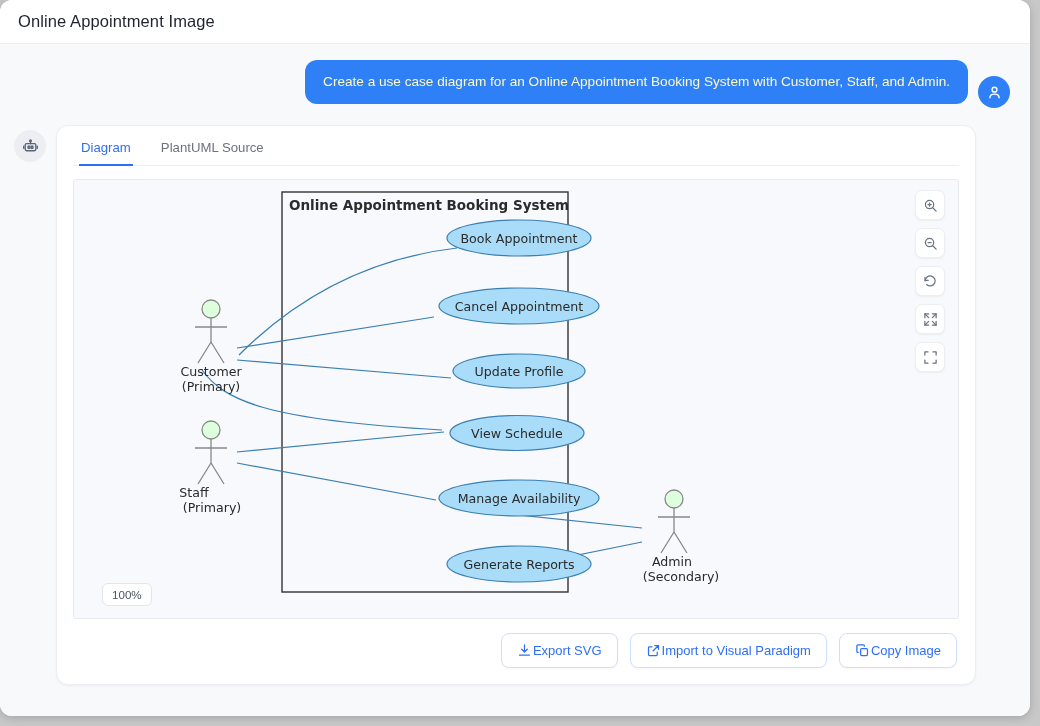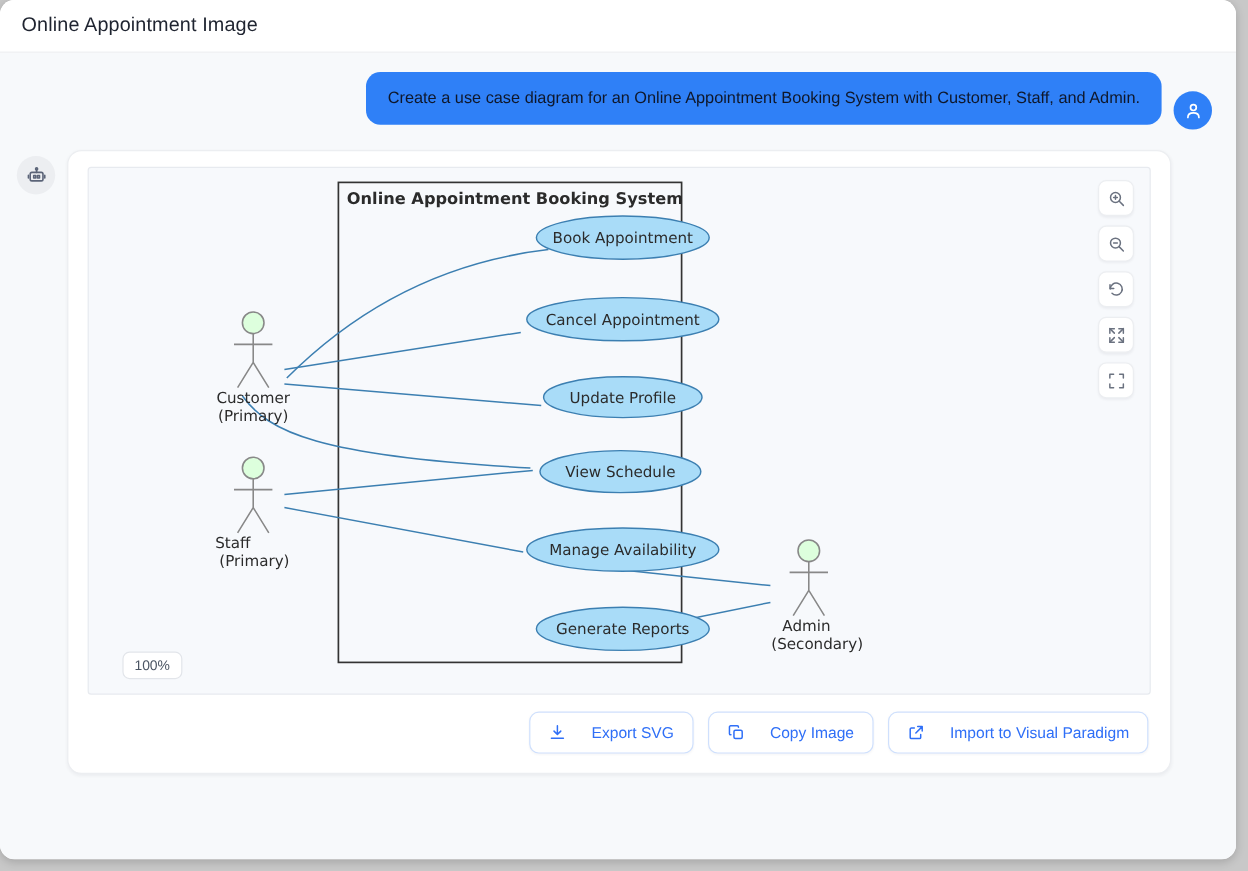--- a/index.html
+++ b/index.html
@@ -57,21 +57,21 @@
   .avatar-user {
     width: 32px; height: 32px;
     border-radius: 50%;
     background: #2f80f7;
     display: flex; align-items: center; justify-content: center;
     flex: 0 0 auto;
     margin-top: 16px;
   }
   .bubble-user {
     background: #2f80f7;
-    color: #0f172a;
+    color: #fef9c3;
     border-radius: 12px;
     padding: 13px 18px;
     font-size: 13.6px;
     line-height: 1.35;
     max-width: 690px;
   }
 
   
   .bot-row {
     display: flex;
@@ -166,21 +166,21 @@
   .actions {
     display: flex;
     justify-content: flex-end;
     gap: 12px;
     margin-top: 14px;
     padding-right: 2px;
   }
   .action-btn {
     display: inline-flex;
     align-items: center;
-    gap: 21px;
+    gap: 1px;
     background: #ffffff;
     border: 1px solid #cfe0fd;
     border-radius: 8px;
     color: #2f6ff7;
     font-size: 13px;
     padding: 9px 15px;
     cursor: pointer;
     box-shadow: 0 1px 2px rgba(16,24,40,.04);
     text-align: right;
   }
@@ -214,20 +214,24 @@
           <path d="M12 8V5"></path>
             <circle cx="12" cy="3.9" r="1.2"></circle>
           <path d="M2.4 11.5v3M21.6 11.5v3"></path>
           <rect x="8.6" y="11.6" width="2.4" height="3"></rect>
           <rect x="13" y="11.6" width="2.4" height="3"></rect>
         </svg>
       </div>
 
       <div class="card">
 
+        <div class="tabs">
+          <div class="tab active">Diagram</div>
+          <div class="tab">PlantUML Source</div>
+        </div>
 
         <div class="canvas">
 
           <div class="zoom-badge">100%</div>
 
           <div class="canvas-tools">
             <div class="tool-btn">
               <svg width="15" height="15" viewBox="0 0 24 24" fill="none" stroke="currentColor" stroke-width="2" stroke-linecap="round">
                 <circle cx="10.5" cy="10.5" r="6.6"></circle>
                   <path d="M15.6 15.6L21 21M8 10.5h5M10.5 8v5"></path>
@@ -337,31 +341,31 @@
 
           <div class="action-btn">
             <svg width="15" height="15" viewBox="0 0 24 24" fill="none" stroke="currentColor" stroke-width="2" stroke-linecap="round" stroke-linejoin="round">
               <path d="M12 3v11M7.5 10l4.5 4.5 4.5-4.5M4 19.5h16"></path>
             </svg>
             <span>Export SVG</span>
           </div>
 
           <div class="action-btn">
             <svg width="15" height="15" viewBox="0 0 24 24" fill="none" stroke="currentColor" stroke-width="2" stroke-linecap="round" stroke-linejoin="round">
+              <path d="M14 4h6v6M20 4l-8.5 8.5"></path>
+              <path d="M18 14.5v4A1.5 1.5 0 0 1 16.5 20h-11A1.5 1.5 0 0 1 4 18.5v-11A1.5 1.5 0 0 1 5.5 6h4"></path>
+            </svg>
+            <span>Import to Visual Paradigm</span>
+          </div>
+
+          <div class="action-btn">
+            <svg width="15" height="15" viewBox="0 0 24 24" fill="none" stroke="currentColor" stroke-width="2" stroke-linecap="round" stroke-linejoin="round">
               <rect x="9" y="9" width="11" height="11" rx="2"></rect>
               <path d="M5 15H4.5A1.5 1.5 0 0 1 3 13.5V4.5A1.5 1.5 0 0 1 4.5 3h9A1.5 1.5 0 0 1 15 4.5V5"></path>
             </svg>
             <span>Copy Image</span>
           </div>
-
-          <div class="action-btn">
-            <svg width="15" height="15" viewBox="0 0 24 24" fill="none" stroke="currentColor" stroke-width="2" stroke-linecap="round" stroke-linejoin="round">
-              <path d="M14 4h6v6M20 4l-8.5 8.5"></path>
-              <path d="M18 14.5v4A1.5 1.5 0 0 1 16.5 20h-11A1.5 1.5 0 0 1 4 18.5v-11A1.5 1.5 0 0 1 5.5 6h4"></path>
-            </svg>
-            <span>Import to Visual Paradigm</span>
-          </div>
         </div>
 
       </div>
     </div>
   </div>
 </div>
 
 </body></html>

